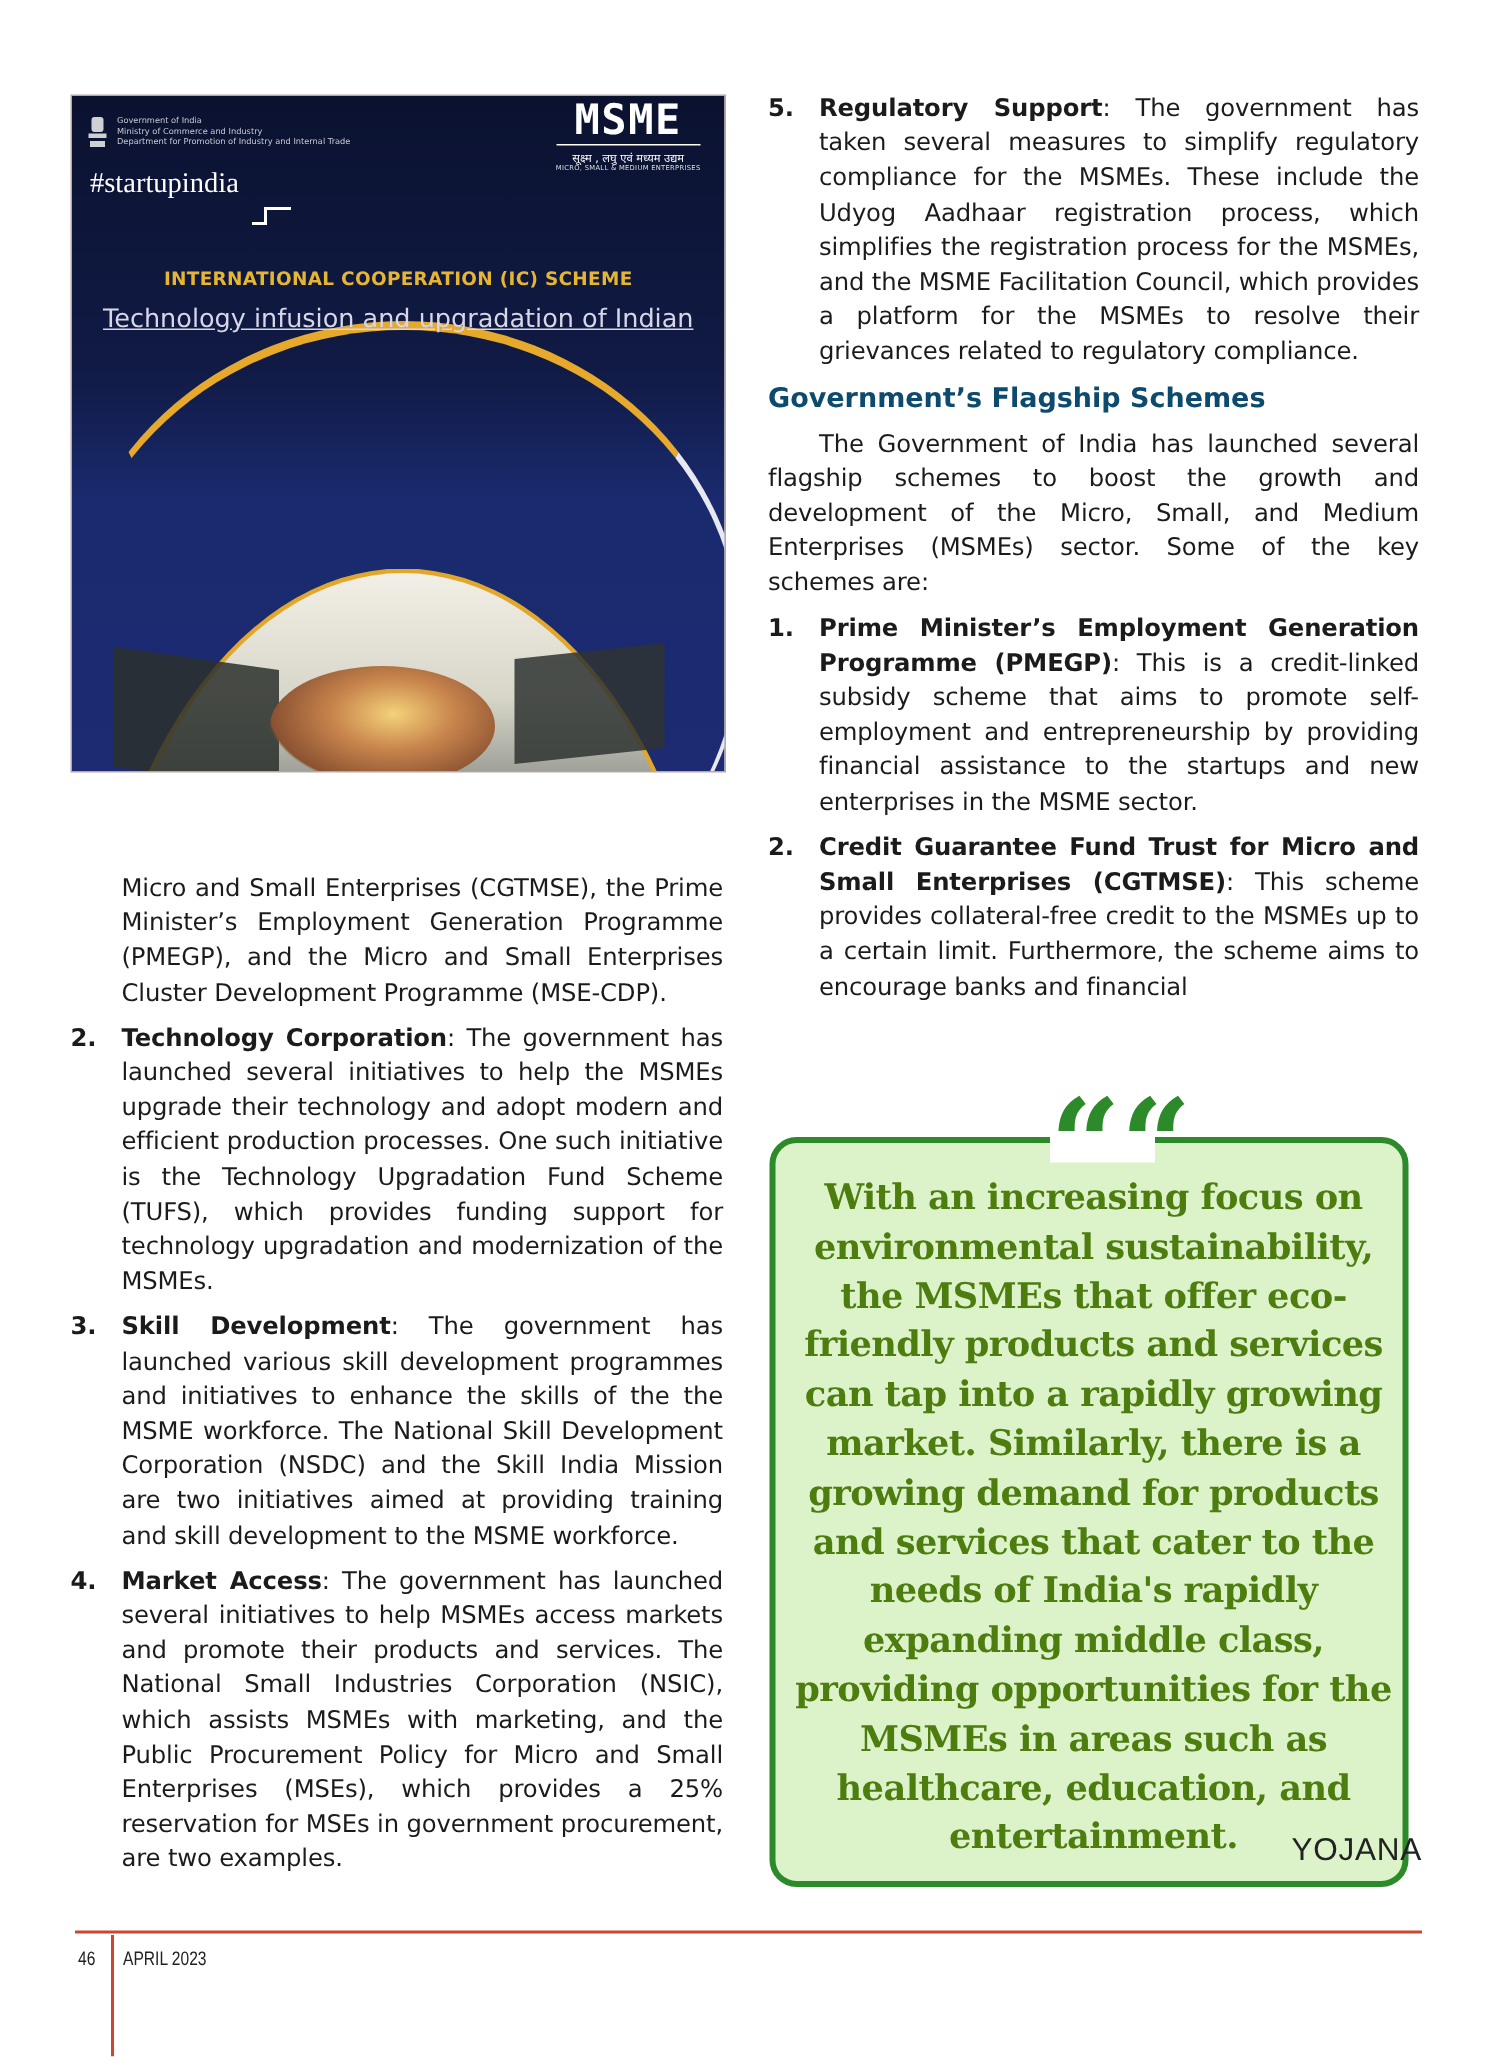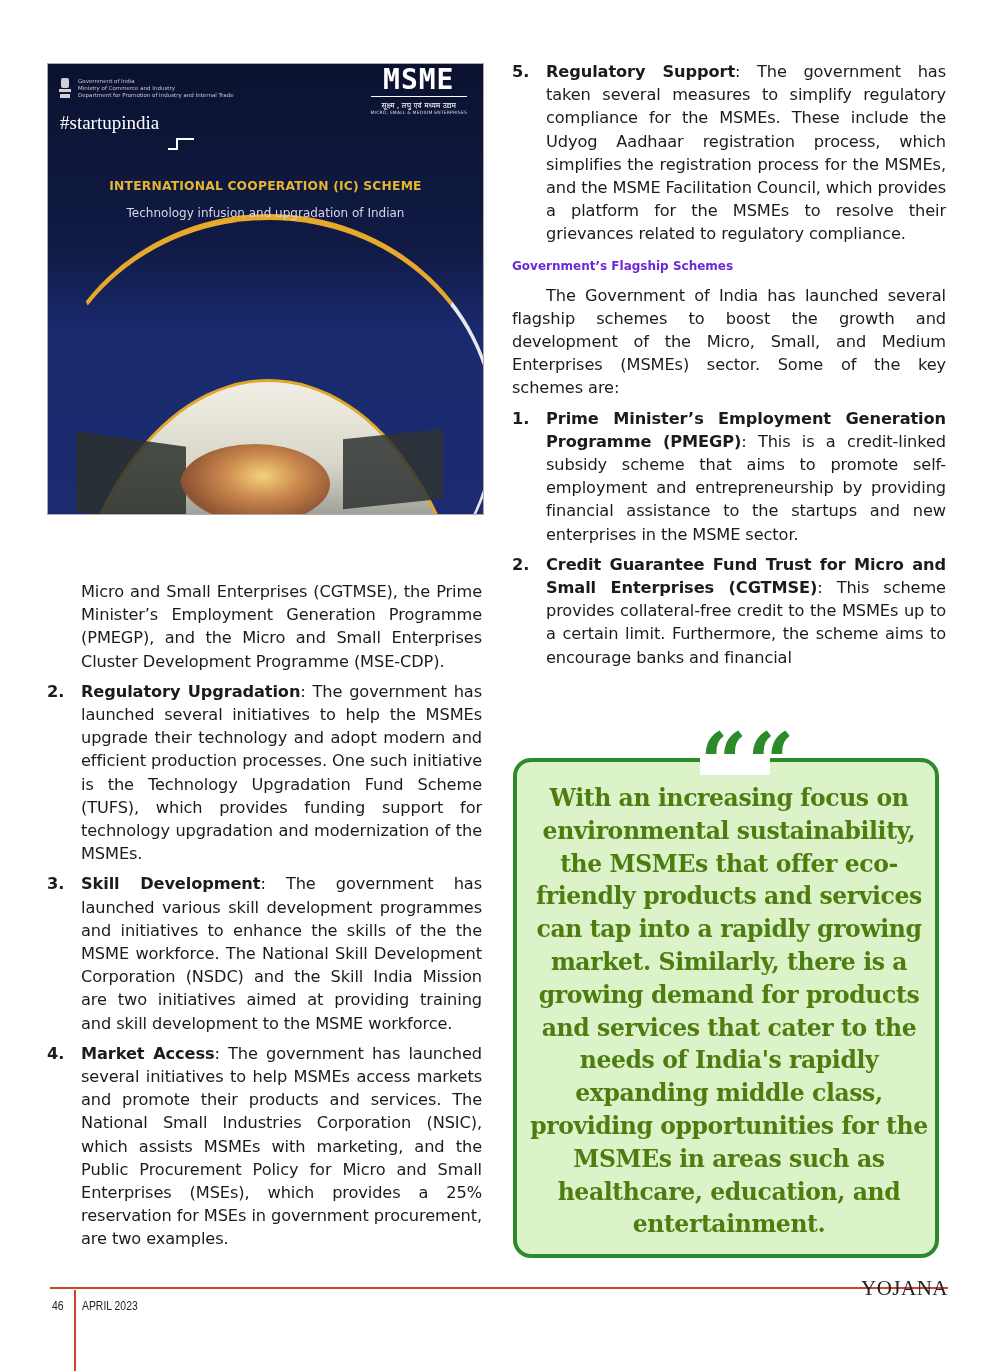--- a/index.html
+++ b/index.html
@@ -16,42 +16,42 @@
   .body-text {
     font-size: 16.2px; line-height: 23.2px; text-align: justify;
     letter-spacing: -0.1px;
   }
   .list-item { display: flex; margin-top: 7px; }
   .list-num { width: 34px; flex: 0 0 34px; font-weight: bold; font-size: 16.2px; line-height: 23.2px; }
   .li-body { flex: 1; }
   .li-title { font-weight: bold; }
   .cont { padding-left: 34px; }
   .section-heading {
-    color: #6d28d9; font-weight: bold; font-size: 12px; line-height: 24px; margin: 8px 0 6px 0;
+    color: #0c4a6e; font-weight: bold; font-size: 18px; line-height: 24px; margin: 8px 0 6px 0;
   }
   .indent-para { text-indent: 34px; }
 
   
   .poster {
     position: absolute; left: 47px; top: 63px; width: 435px; height: 450px;
     background: linear-gradient(180deg, #0b1230 0%, #101a44 40%, #1a2a6e 60%, #1c2b72 100%);
     overflow: hidden; border: 1px solid #b8a7a0;
   }
   .poster-gov { position: absolute; left: 10px; top: 12px; display: flex; align-items: center; }
   .emblem { width: 14px; height: 24px; margin-right: 6px; }
   .gov-lines { font-size: 5.5px; line-height: 7px; color: #c8c8d0; }
   .startup { position: absolute; left: 12px; top: 48px; color: #fff; font-size: 19px; font-family: Liberation Serif, serif; }
   .startup-step { position: absolute; left: 128px; top: 74px; width: 16px; height: 10px; border-left: 2px solid #fff; border-top: 2px solid #fff; }
   .startup-step::after { content:""; position:absolute; left:-10px; top:8px; width:10px; height:2px; background:#fff; }
   .msme-logo { position: absolute; right: 16px; top: 2px; text-align: center; color: #fff; }
   .msme-word { font-family: "DejaVu Sans Mono", monospace; font-weight: bold; font-size: 28px; letter-spacing: 1px; line-height: 28px; border-bottom: 1px solid #fff; padding-bottom: 2px; }
   .msme-hindi { font-size: 7.5px; margin-top: 3px; }
   .msme-eng { font-size: 4.5px; letter-spacing: 0.2px; color: #ddd; }
   .ic-title { position: absolute; left: 0; right: 0; top: 115px; text-align: center; color: #e6b532; font-weight: bold; font-size: 12.3px; letter-spacing: 0.2px; }
-  .ic-sub { position: absolute; left: 0; right: 0; top: 142px; text-align: center; color: #d6d6e6; font-size: 12px; line-height: 15.5px; }
+  .ic-sub { position: absolute; left: 0; right: 0; top: 142px; text-align: center; color: #d6d6e6; font-size: 17px; line-height: 15.5px; text-decoration: underline; }
   .dome {
     position: absolute; left: 10px; top: 315px; width: 415px; height: 330px;
     border-radius: 50% 50% 0 0 / 100% 100% 0 0;
     border: 3px solid #e0a72b; border-bottom: none;
     background: linear-gradient(180deg, #f2f0e6 0%, #d8d6c9 25%, #8d918a 45%, #6d7570 70%, #8a8d86 100%);
   }
   .dome-outer {
     position: absolute; left: -6px; top: 150px; width: 448px; height: 420px;
     border-radius: 50%;
     border-top: 6px solid #e6a92c; border-left: 3px solid transparent; border-right: 3px solid #e8e8f0;
@@ -76,21 +76,21 @@
     position: absolute; left: 520px; top: 782px; width: 418px; text-align: center;
     font-family: "DejaVu Serif", serif; font-weight: bold; font-size: 23.5px; line-height: 32.8px; color: #4d7c0f;
     letter-spacing: -0.4px;
   }
 
   
   .footer-rule { position: absolute; left: 50px; top: 1287px; width: 898px; height: 2px; background: #d0452e; }
   .footer-vrule { position: absolute; left: 74px; top: 1290px; width: 2px; height: 81px; background: #d0452e; }
   .page-num { position: absolute; left: 52px; top: 1298px; font-size: 13px; font-family: "Liberation Sans", sans-serif; color: #222; transform: scaleX(.8); transform-origin: left; }
   .issue-date { position: absolute; left: 82px; top: 1298px; font-size: 13px; font-family: "Liberation Sans", sans-serif; color: #222; transform: scaleX(.8); transform-origin: left; }
-  .magazine-name { position: absolute; right: 52px; top: 1276px; font-family: Liberation Serif, serif; font-size: 21px; color: #222; letter-spacing: .5px; }
+  .magazine-name { position: absolute; right: 52px; top: 1222px; font-family: Liberation Sans, sans-serif; font-size: 21px; color: #222; letter-spacing: .5px; }
 </style>
 </head>
 <body>
 
 <div class="poster">
   <div class="dome-outer"></div>
   <div class="dome">
     
   </div>
   <div class="sleeve-l"></div>
@@ -122,21 +122,21 @@
   <div class="ic-sub">
     <div>Technology infusion and upgradation of Indian</div>
   </div>
 </div>
 
 <div class="col left-col">
   <p class="body-text cont">Micro and Small Enterprises (CGTMSE), the Prime Minister’s Employment Generation Programme (PMEGP), and the Micro and Small Enterprises Cluster Development Programme (MSE-CDP).</p>
 
   <div class="list-item body-text">
     <span class="list-num">2.</span>
-    <p class="li-body"><span class="li-title">Regulatory Upgradation</span><span>: The government has launched several initiatives to help the MSMEs upgrade their technology and adopt modern and efficient production processes. One such initiative is the Technology Upgradation Fund Scheme (TUFS), which provides funding support for technology upgradation and modernization of the MSMEs.</span></p>
+    <p class="li-body"><span class="li-title">Technology Corporation</span><span>: The government has launched several initiatives to help the MSMEs upgrade their technology and adopt modern and efficient production processes. One such initiative is the Technology Upgradation Fund Scheme (TUFS), which provides funding support for technology upgradation and modernization of the MSMEs.</span></p>
   </div>
 
   <div class="list-item body-text">
     <span class="list-num">3.</span>
     <p class="li-body"><span class="li-title">Skill Development</span><span>: The government has launched various skill development programmes and initiatives to enhance the skills of the the MSME workforce. The National Skill Development Corporation (NSDC) and the Skill India Mission are two initiatives aimed at providing training and skill development to the MSME workforce.</span></p>
   </div>
 
   <div class="list-item body-text">
     <span class="list-num">4.</span>
     <p class="li-body"><span class="li-title">Market Access</span><span>: The government has launched several initiatives to help MSMEs access markets and promote their products and services. The National Small Industries Corporation (NSIC), which assists MSMEs with marketing, and the Public Procurement Policy for Micro and Small Enterprises (MSEs), which provides a 25% reservation for MSEs in government procurement, are two examples.</span></p>

